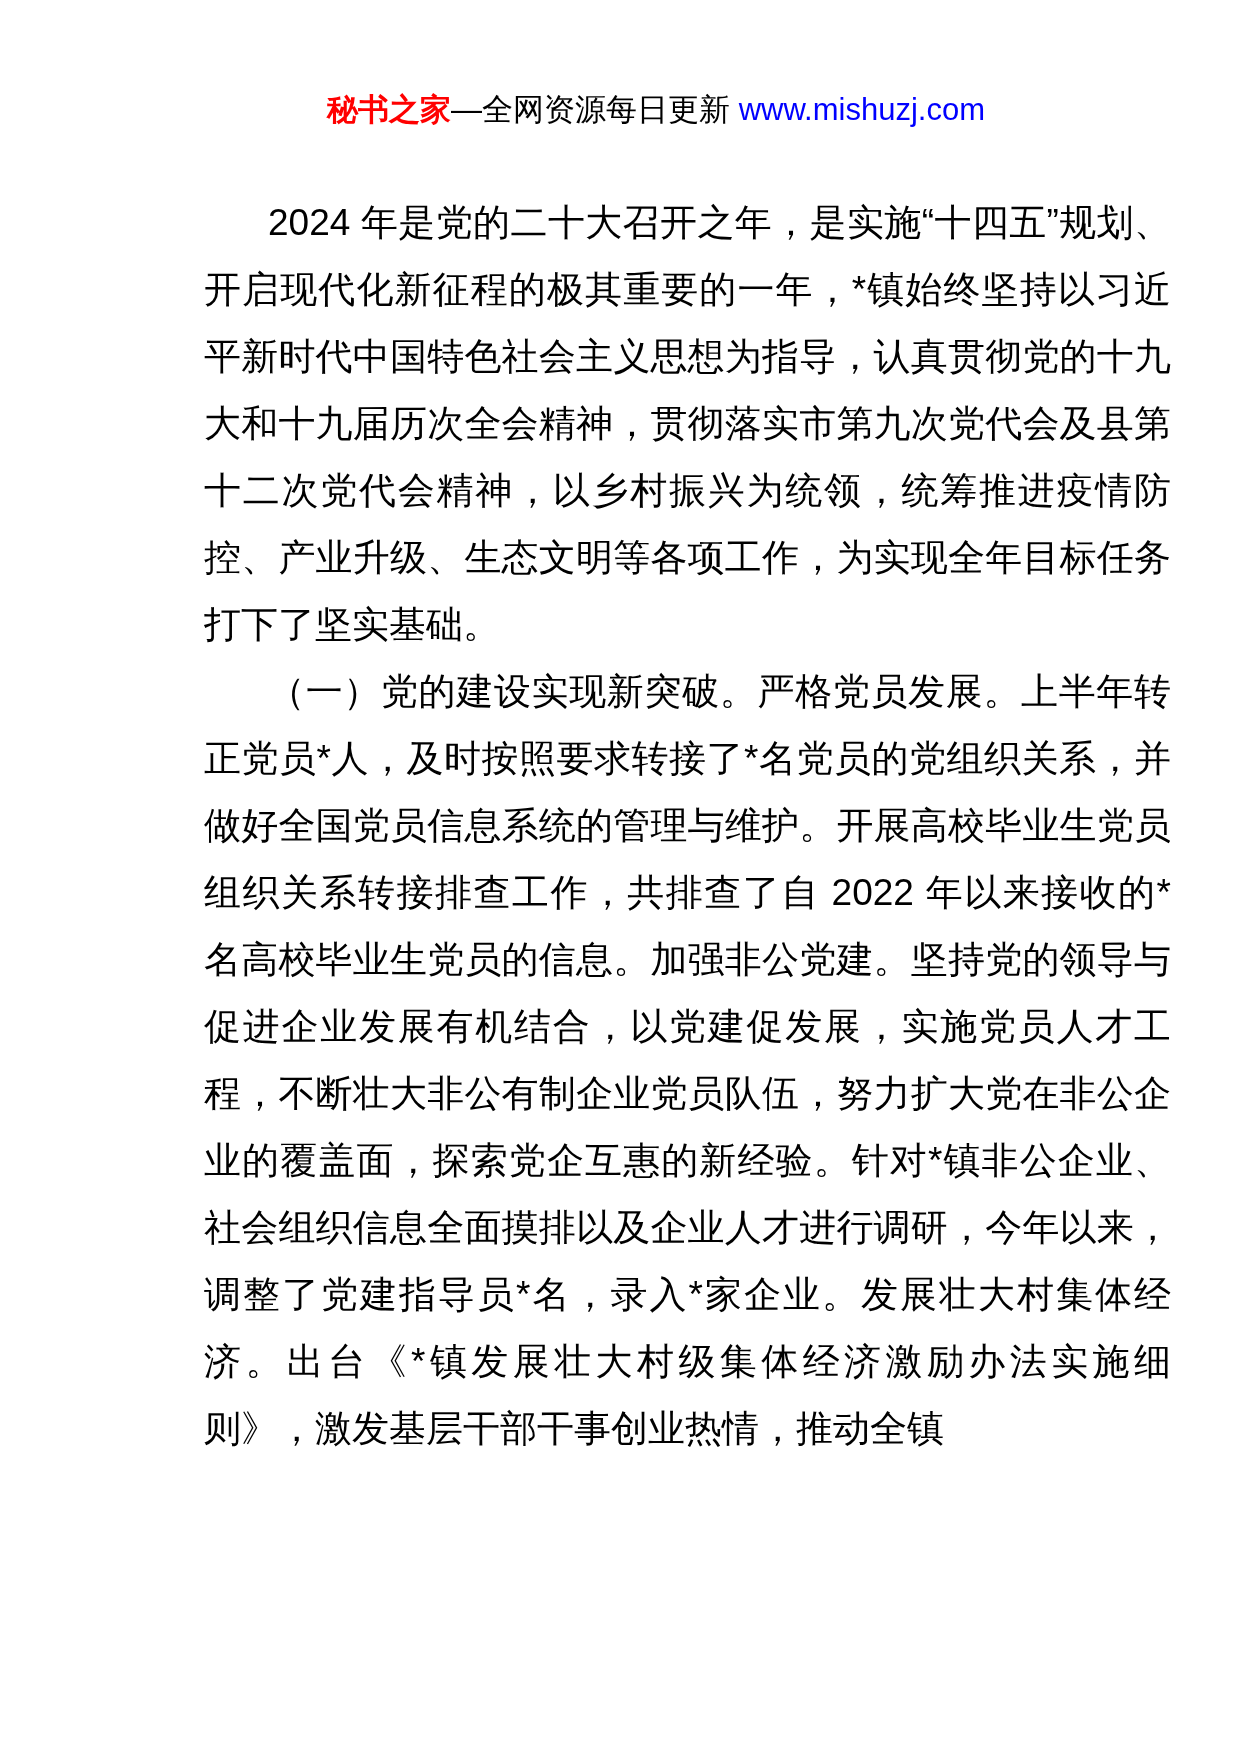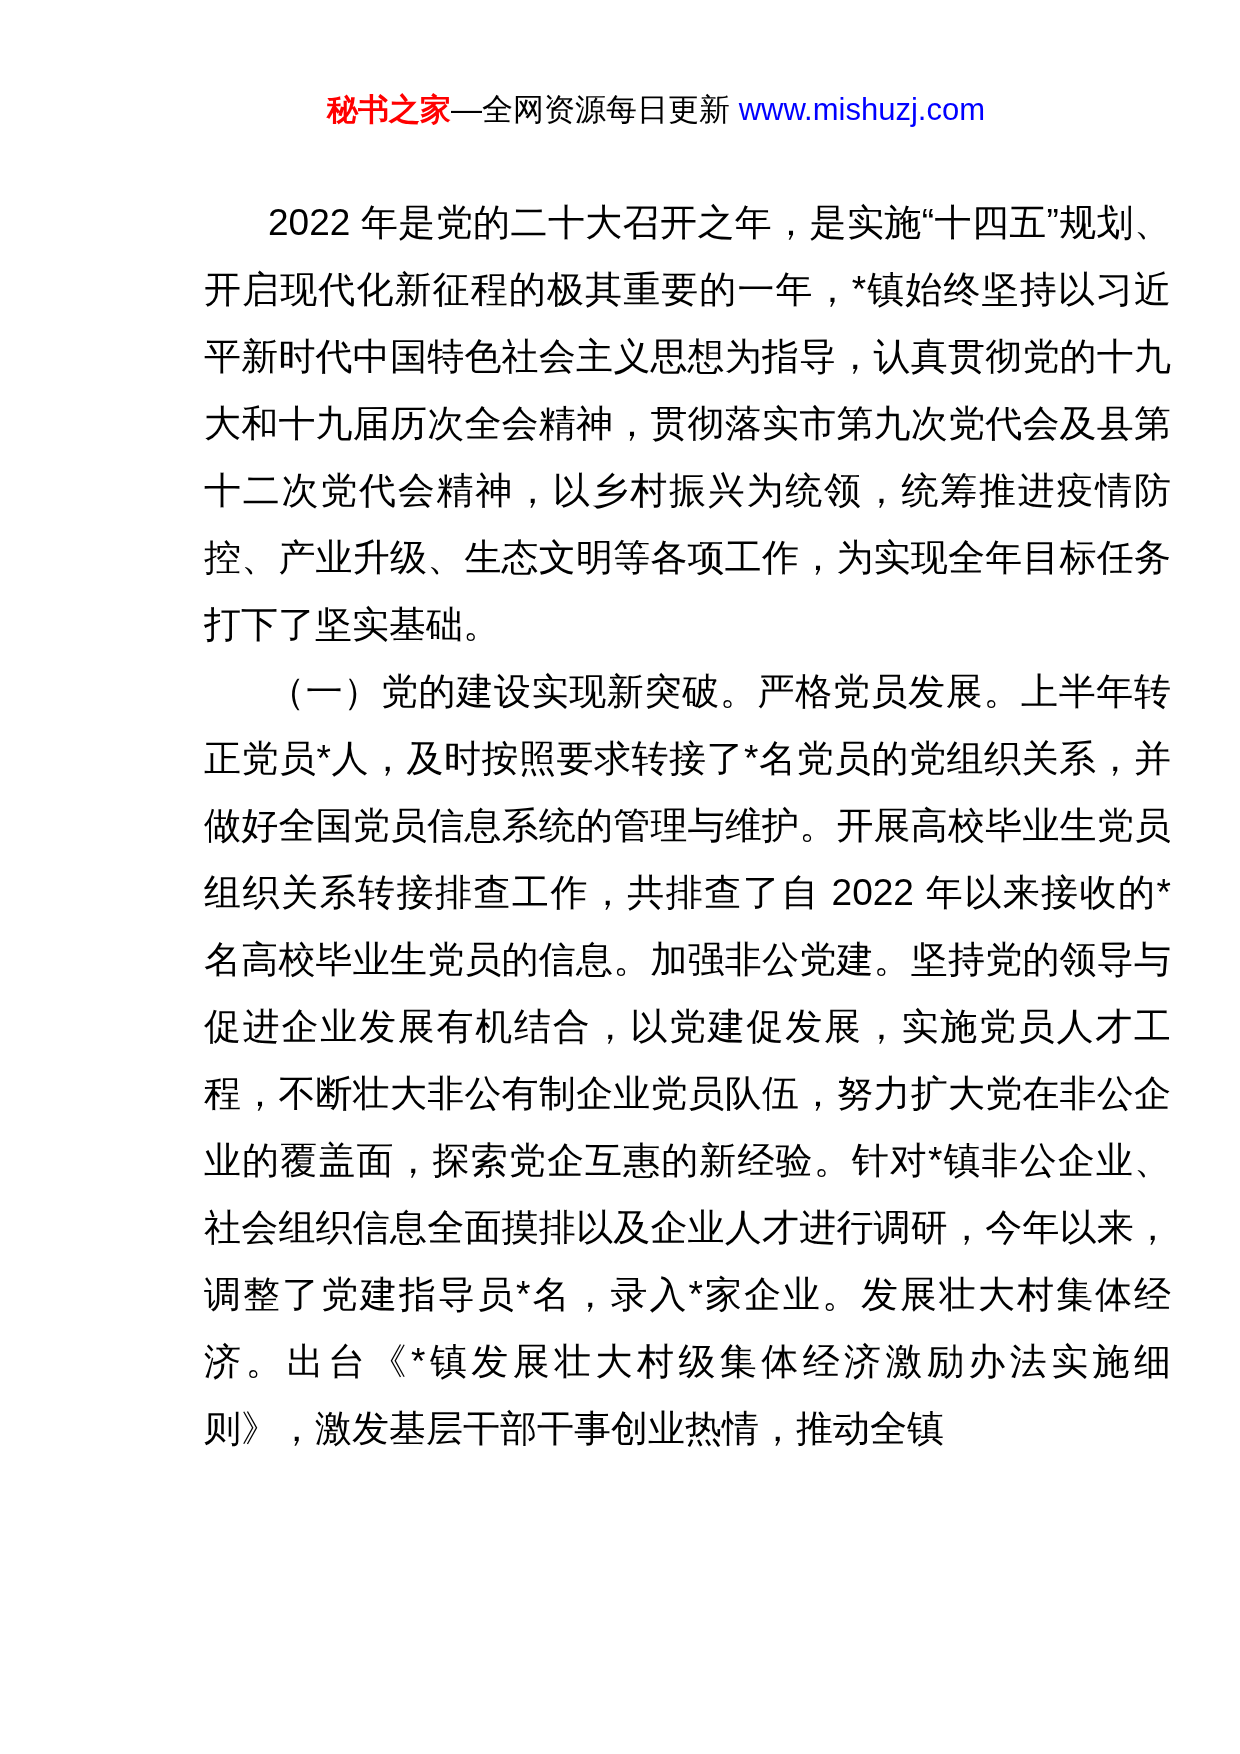--- a/index.html
+++ b/index.html
@@ -62,17 +62,17 @@
 </style>
 </head>
 <body>
 
 <div class="page">
 
   <div class="doc-header"><span class="brand">秘书之家</span><span class="tagline">—全网资源每日更新 </span><span class="url">www.mishuzj.com</span></div>
 
 
   <div class="doc-body">
-      <p class="para">2022 年是党的二十大召开之年，是实施“十四五”规划、开启现代化新征程的极其重要的一年，*镇始终坚持以习近平新时代中国特色社会主义思想为指导，认真贯彻党的十九大和十九届历次全会精神，贯彻落实市第九次党代会及县第十二次党代会精神，以乡村振兴为统领，统筹推进疫情防控、产业升级、生态文明等各项工作，为实现全年目标任务打下了坚实基础。</p>
+      <p class="para">2024 年是党的二十大召开之年，是实施“十四五”规划、开启现代化新征程的极其重要的一年，*镇始终坚持以习近平新时代中国特色社会主义思想为指导，认真贯彻党的十九大和十九届历次全会精神，贯彻落实市第九次党代会及县第十二次党代会精神，以乡村振兴为统领，统筹推进疫情防控、产业升级、生态文明等各项工作，为实现全年目标任务打下了坚实基础。</p>
       <p class="para">（一）党的建设实现新突破。严格党员发展。上半年转正党员*人，及时按照要求转接了*名党员的党组织关系，并做好全国党员信息系统的管理与维护。开展高校毕业生党员组织关系转接排查工作，共排查了自 2022 年以来接收的*名高校毕业生党员的信息。加强非公党建。坚持党的领导与促进企业发展有机结合，以党建促发展，实施党员人才工程，不断壮大非公有制企业党员队伍，努力扩大党在非公企业的覆盖面，探索党企互惠的新经验。针对*镇非公企业、社会组织信息全面摸排以及企业人才进行调研，今年以来，调整了党建指导员*名，录入*家企业。发展壮大村集体经济。出台《*镇发展壮大村级集体经济激励办法实施细则》，激发基层干部干事创业热情，推动全镇</p>
     </div>
 
 </div>
 
 </body></html>

